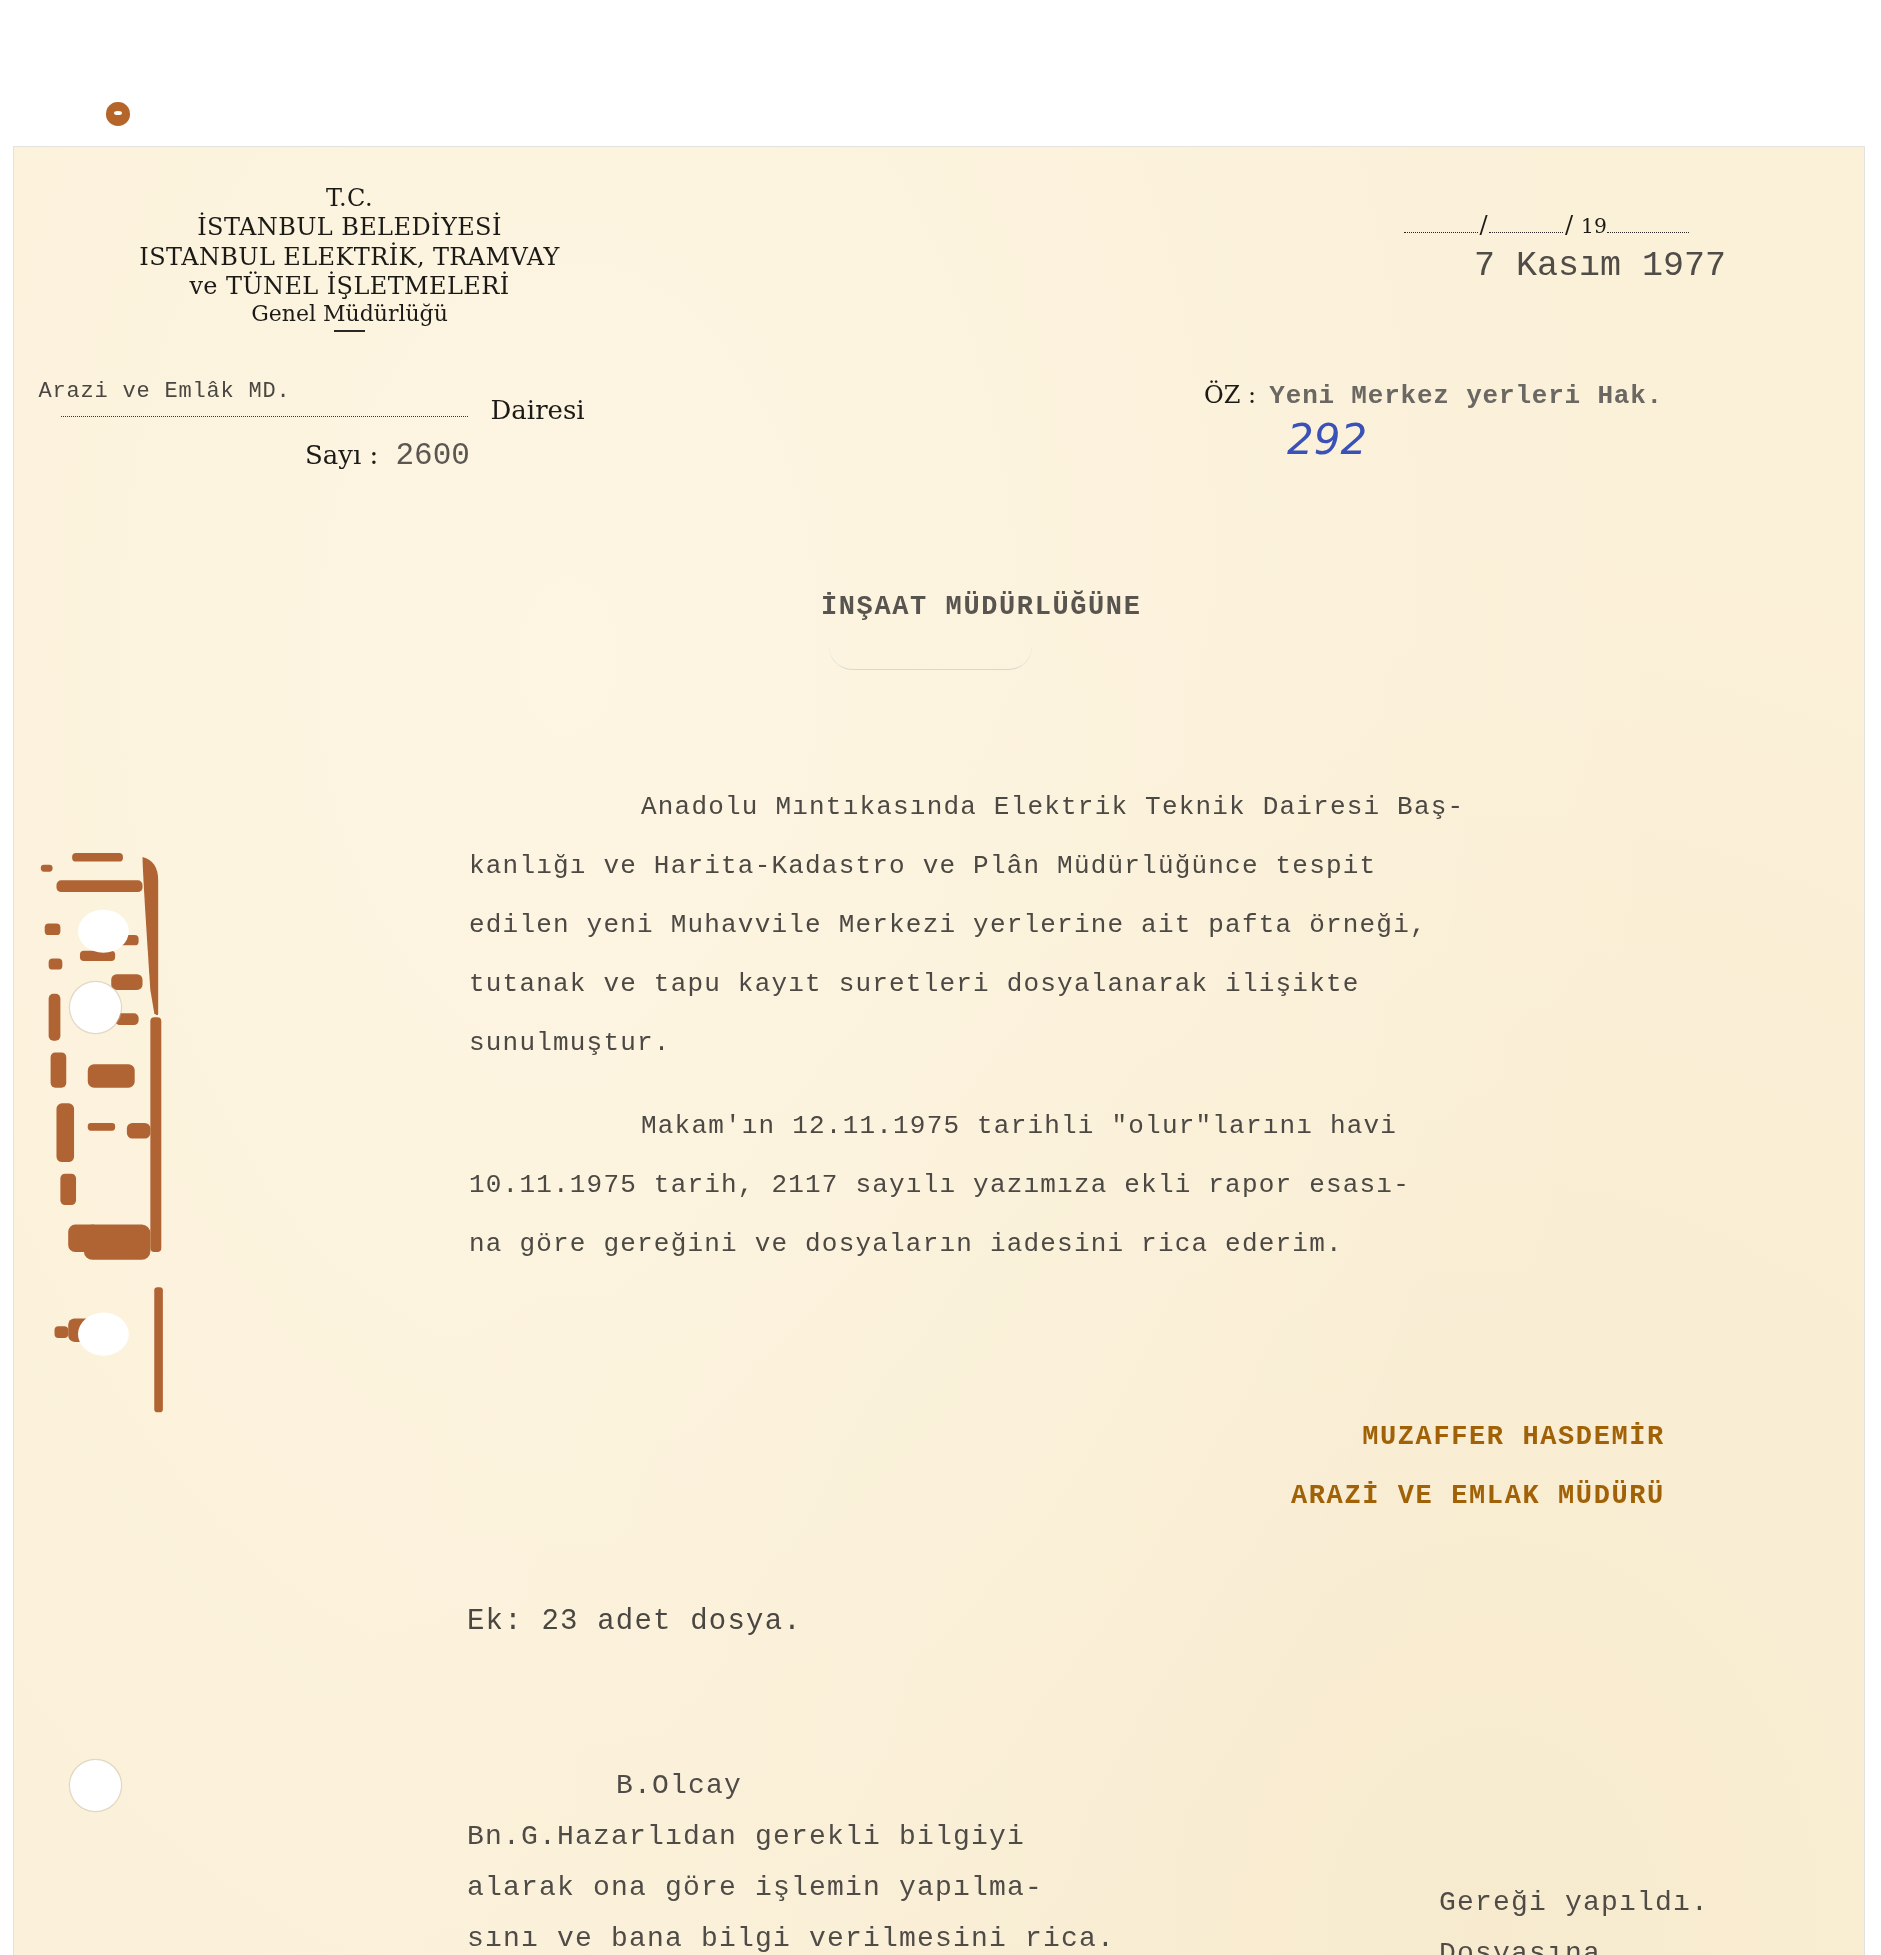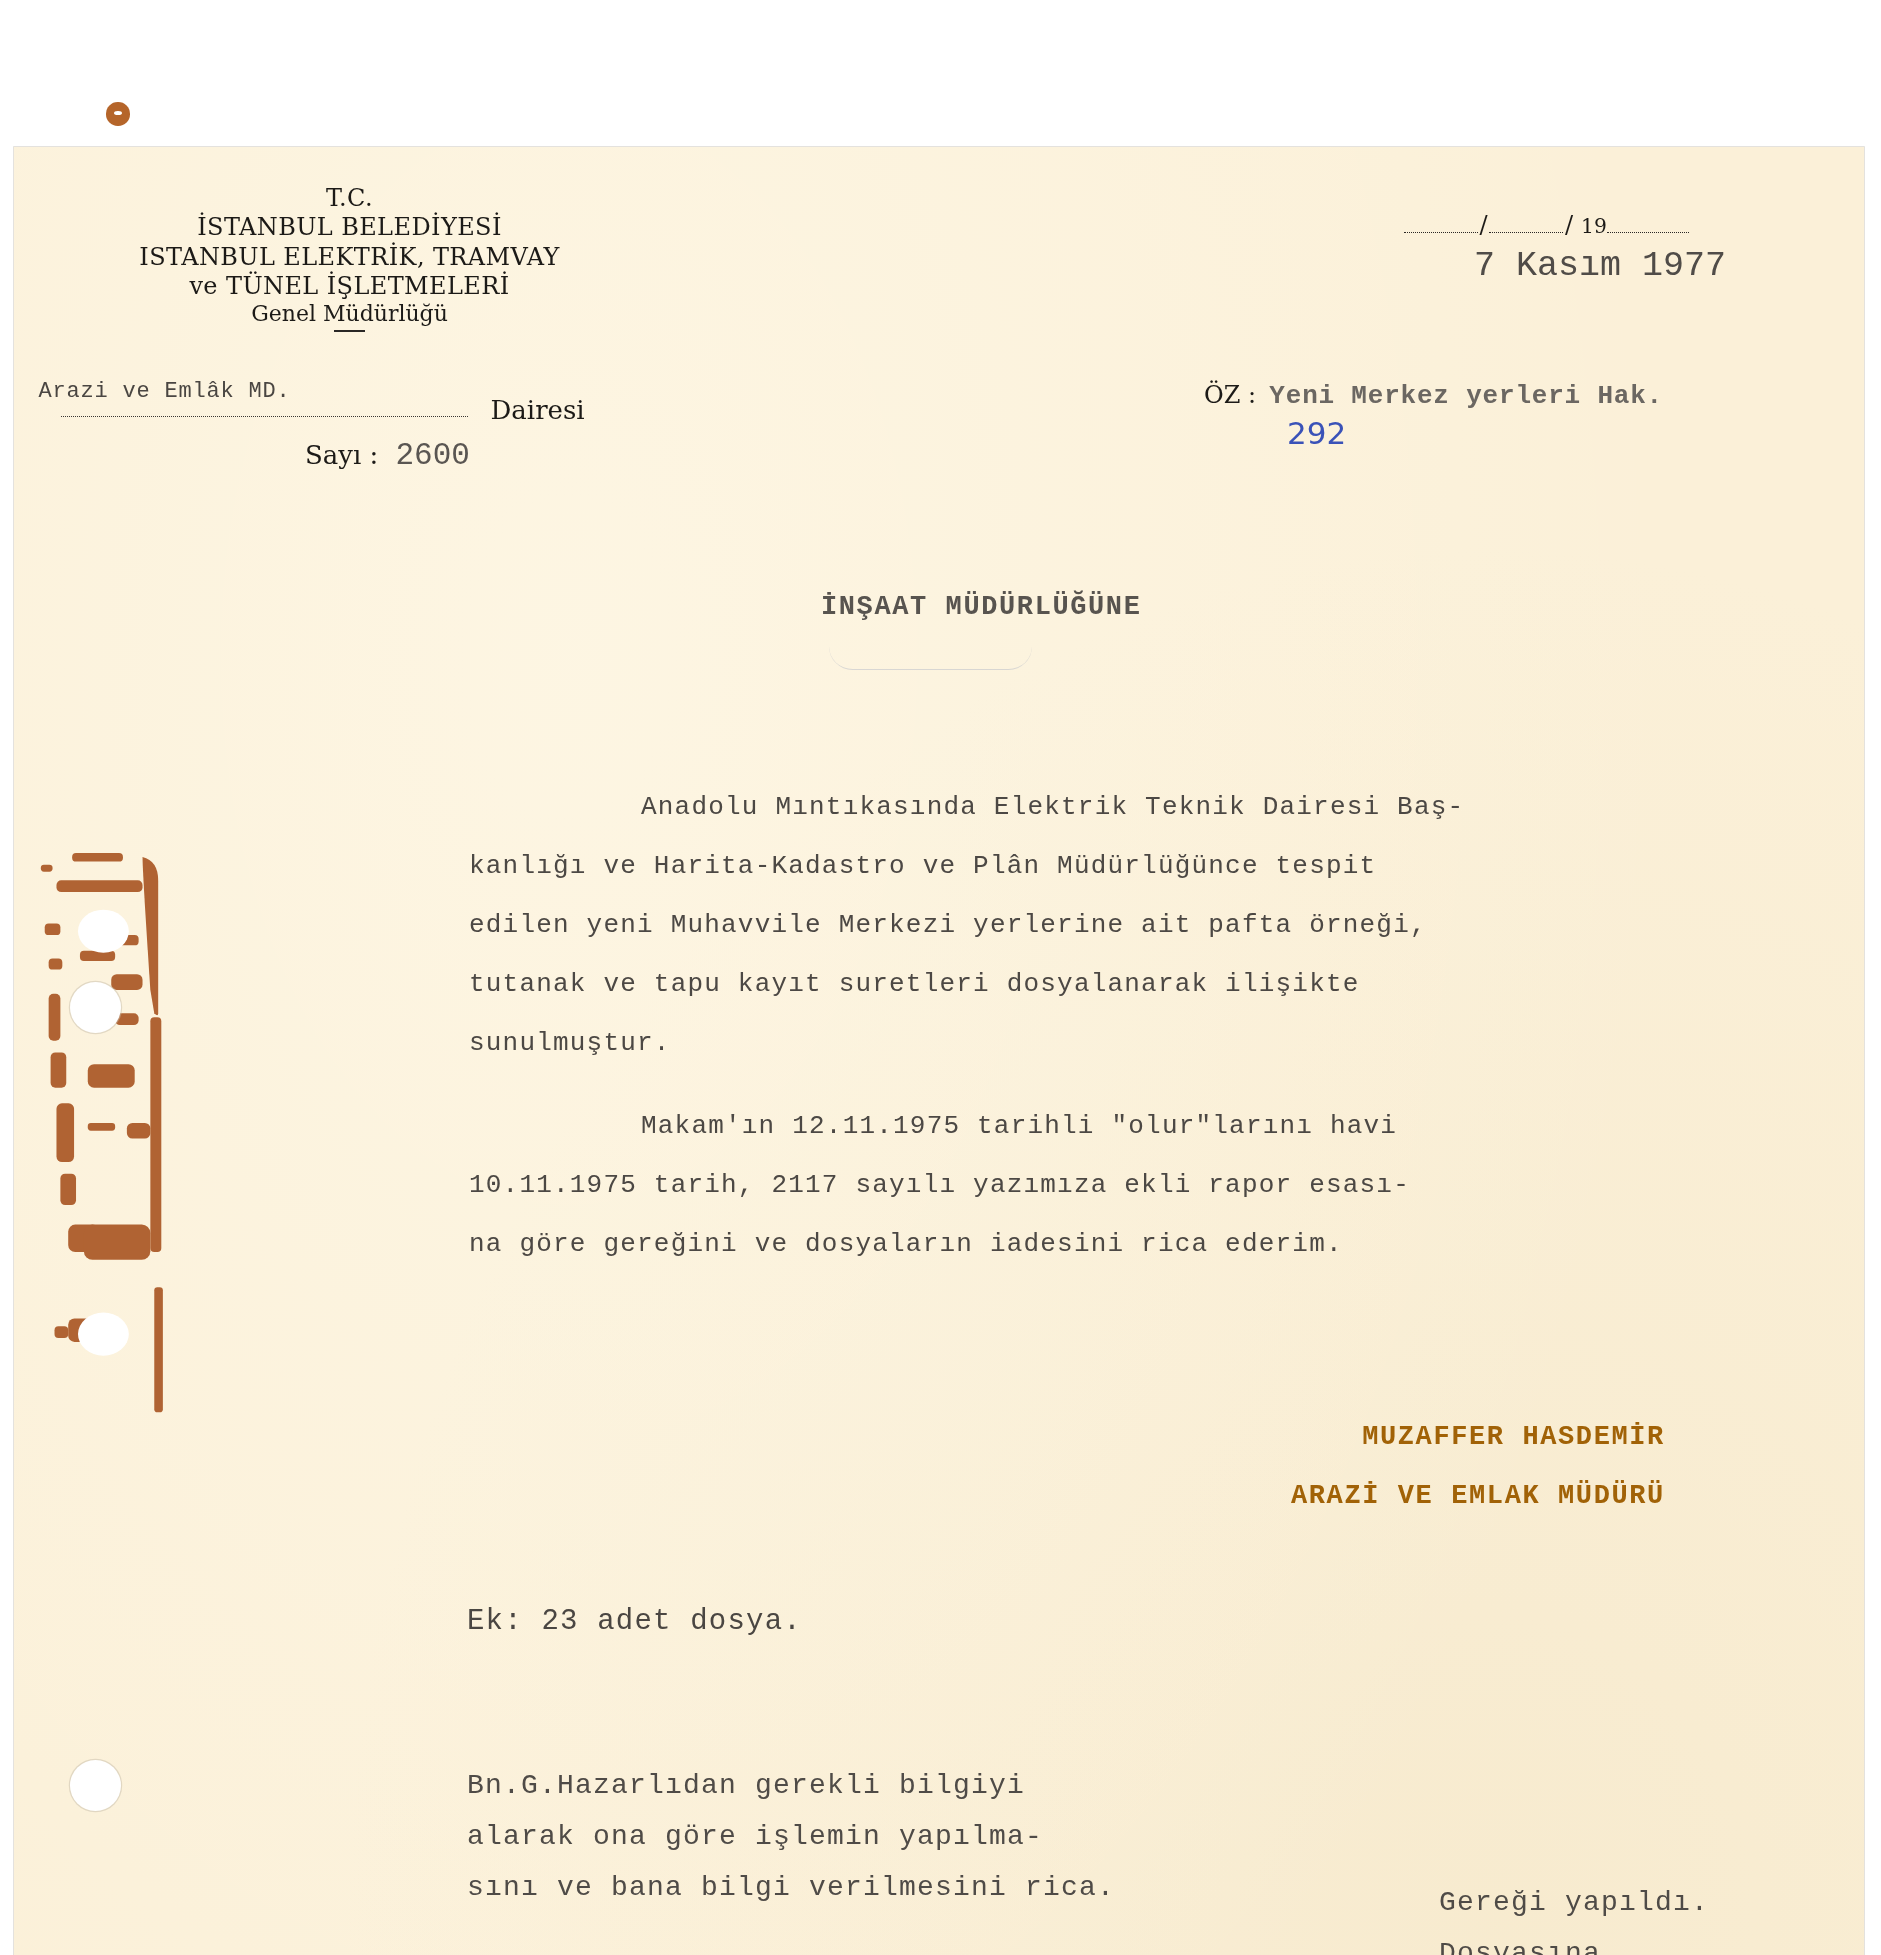--- a/index.html
+++ b/index.html
@@ -34,21 +34,21 @@
     
     .date-blank { left: 1404px; top: 211px; font-size: 20.3px; }
     .date-blank .dots { display: inline-block; width: 74px; border-bottom: 1.6px dotted #2a2725; }
     .date-blank .slash { font-size: 24px; margin: 0 1.6px; }
     .date-typed { left: 1474px; top: 246px; font-size: 35px; color: #504c48; }
 
     
     .oz-row { left: 1204px; top: 381px; }
     .oz-label { font-size: 24px; }
     .oz-value { font-size: 26px; font-weight: bold; margin-left: 11.7px; letter-spacing: 0.8px; color: #6b6762; }
-    .handwritten-no { left: 1287px; top: 415px; font-family: "DejaVu Sans", sans-serif; font-size: 31px; color: #3a52b8; }
+    .handwritten-no { left: 1287px; top: 415px; font-family: "DejaVu Sans", sans-serif; font-size: 42px; color: #3a52b8; font-style: italic; }
 
     
     .addressee { left: 821px; top: 592px; font-size: 27px; font-weight: bold; letter-spacing: 1.6px; color: #58544f; }
     .faint-sign { left: 829px; top: 626px; width: 203px; height: 43px; border-bottom: 1.6px solid rgba(150,160,190,0.35); border-radius: 0 0 23.5px 23.5px; }
 
     
     .body-text { left: 469px; top: 778px; width: 1369px; font-size: 26px; line-height: 59px; color: #4c4844; letter-spacing: 1.2px; }
     .body-text p { margin: 0; }
     .body-text .para2 { margin-top: 23.5px; }
     .line { white-space: pre; }
@@ -168,20 +168,21 @@
 </div>
 
 <div class="abs signature type">
   <div>MUZAFFER HASDEMİR</div>
   <div>ARAZİ VE EMLAK MÜDÜRÜ</div>
 </div>
 
 <div class="abs ek type">Ek: 23 adet dosya.</div>
 
 <div class="abs note-left type">
+  <span class="line n-indent1">B.Olcay</span>
   <span class="line">Bn.G.Hazarlıdan gerekli bilgiyi</span>
   <span class="line">alarak ona göre işlemin yapılma-</span>
   <span class="line">sını ve bana bilgi verilmesini rica.</span>
 
 </div>
 
 <div class="abs note-right type">
   <span class="line">Gereği yapıldı.</span>
   <span class="line">Dosyasına.</span>
 

